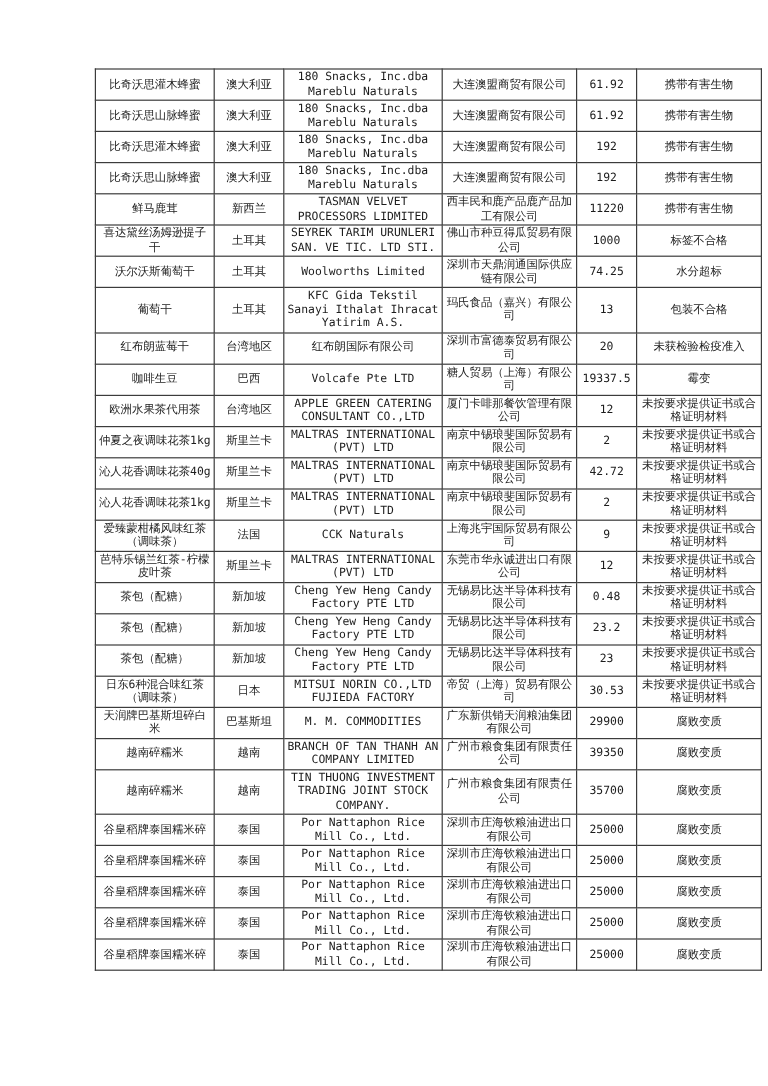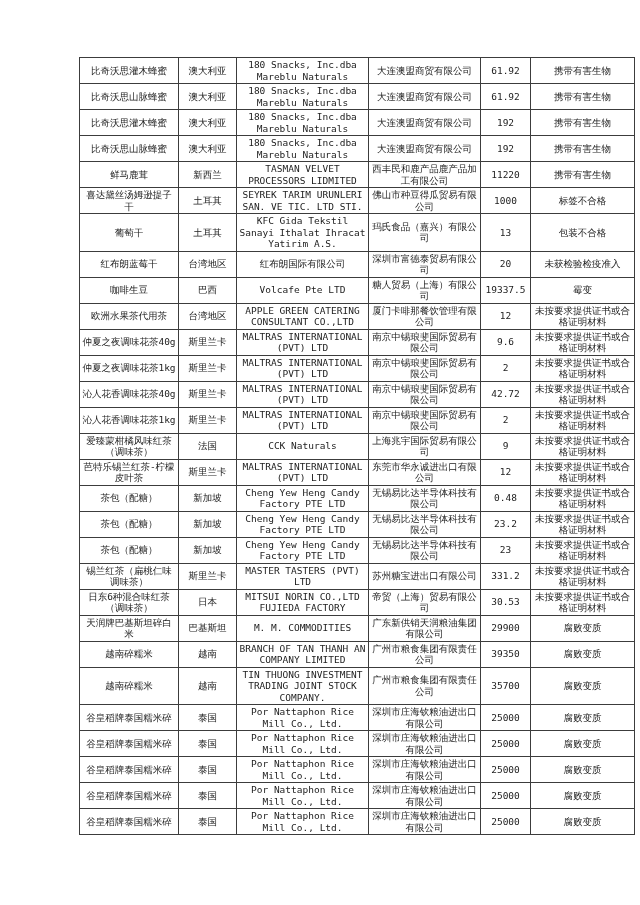--- a/index.html
+++ b/index.html
@@ -97,20 +97,28 @@
         </tr>
         <tr>
           <td>喜达黛丝汤姆逊提子干</td>
           <td>土耳其</td>
           <td>SEYREK TARIM URUNLERI SAN. VE TIC. LTD STI.</td>
           <td>佛山市种豆得瓜贸易有限公司</td>
           <td>1000</td>
           <td>标签不合格</td>
         </tr>
         <tr>
+          <td>沃尔沃斯葡萄干</td>
+          <td>土耳其</td>
+          <td>Woolworths Limited</td>
+          <td>深圳市天鼎润通国际供应链有限公司</td>
+          <td>74.25</td>
+          <td>水分超标</td>
+        </tr>
+        <tr>
           <td>葡萄干</td>
           <td>土耳其</td>
           <td>KFC Gida Tekstil Sanayi Ithalat Ihracat Yatirim A.S.</td>
           <td>玛氏食品（嘉兴）有限公司</td>
           <td>13</td>
           <td>包装不合格</td>
         </tr>
         <tr>
           <td>红布朗蓝莓干</td>
           <td>台湾地区</td>
@@ -129,28 +137,20 @@
         </tr>
         <tr>
           <td>欧洲水果茶代用茶</td>
           <td>台湾地区</td>
           <td>APPLE GREEN CATERING CONSULTANT CO.,LTD</td>
           <td>厦门卡啡那餐饮管理有限公司</td>
           <td>12</td>
           <td>未按要求提供证书或合格证明材料</td>
         </tr>
         <tr>
-          <td>仲夏之夜调味花茶40g</td>
-          <td>斯里兰卡</td>
-          <td>MALTRAS INTERNATIONAL (PVT) LTD</td>
-          <td>南京中锡琅斐国际贸易有限公司</td>
-          <td>9.6</td>
-          <td>未按要求提供证书或合格证明材料</td>
-        </tr>
-        <tr>
           <td>仲夏之夜调味花茶1kg</td>
           <td>斯里兰卡</td>
           <td>MALTRAS INTERNATIONAL (PVT) LTD</td>
           <td>南京中锡琅斐国际贸易有限公司</td>
           <td>2</td>
           <td>未按要求提供证书或合格证明材料</td>
         </tr>
         <tr>
           <td>沁人花香调味花茶40g</td>
           <td>斯里兰卡</td>
@@ -201,28 +201,20 @@
         </tr>
         <tr>
           <td>茶包（配糖）</td>
           <td>新加坡</td>
           <td>Cheng Yew Heng Candy Factory PTE LTD</td>
           <td>无锡易比达半导体科技有限公司</td>
           <td>23</td>
           <td>未按要求提供证书或合格证明材料</td>
         </tr>
         <tr>
-          <td>锡兰红茶（扁桃仁味调味茶）</td>
-          <td>斯里兰卡</td>
-          <td>MASTER TASTERS (PVT) LTD</td>
-          <td>苏州糖宝进出口有限公司</td>
-          <td>331.2</td>
-          <td>未按要求提供证书或合格证明材料</td>
-        </tr>
-        <tr>
           <td>日东6种混合味红茶（调味茶）</td>
           <td>日本</td>
           <td>MITSUI NORIN CO.,LTD FUJIEDA FACTORY</td>
           <td>帝贸（上海）贸易有限公司</td>
           <td>30.53</td>
           <td>未按要求提供证书或合格证明材料</td>
         </tr>
         <tr>
           <td>天润牌巴基斯坦碎白米</td>
           <td>巴基斯坦</td>

